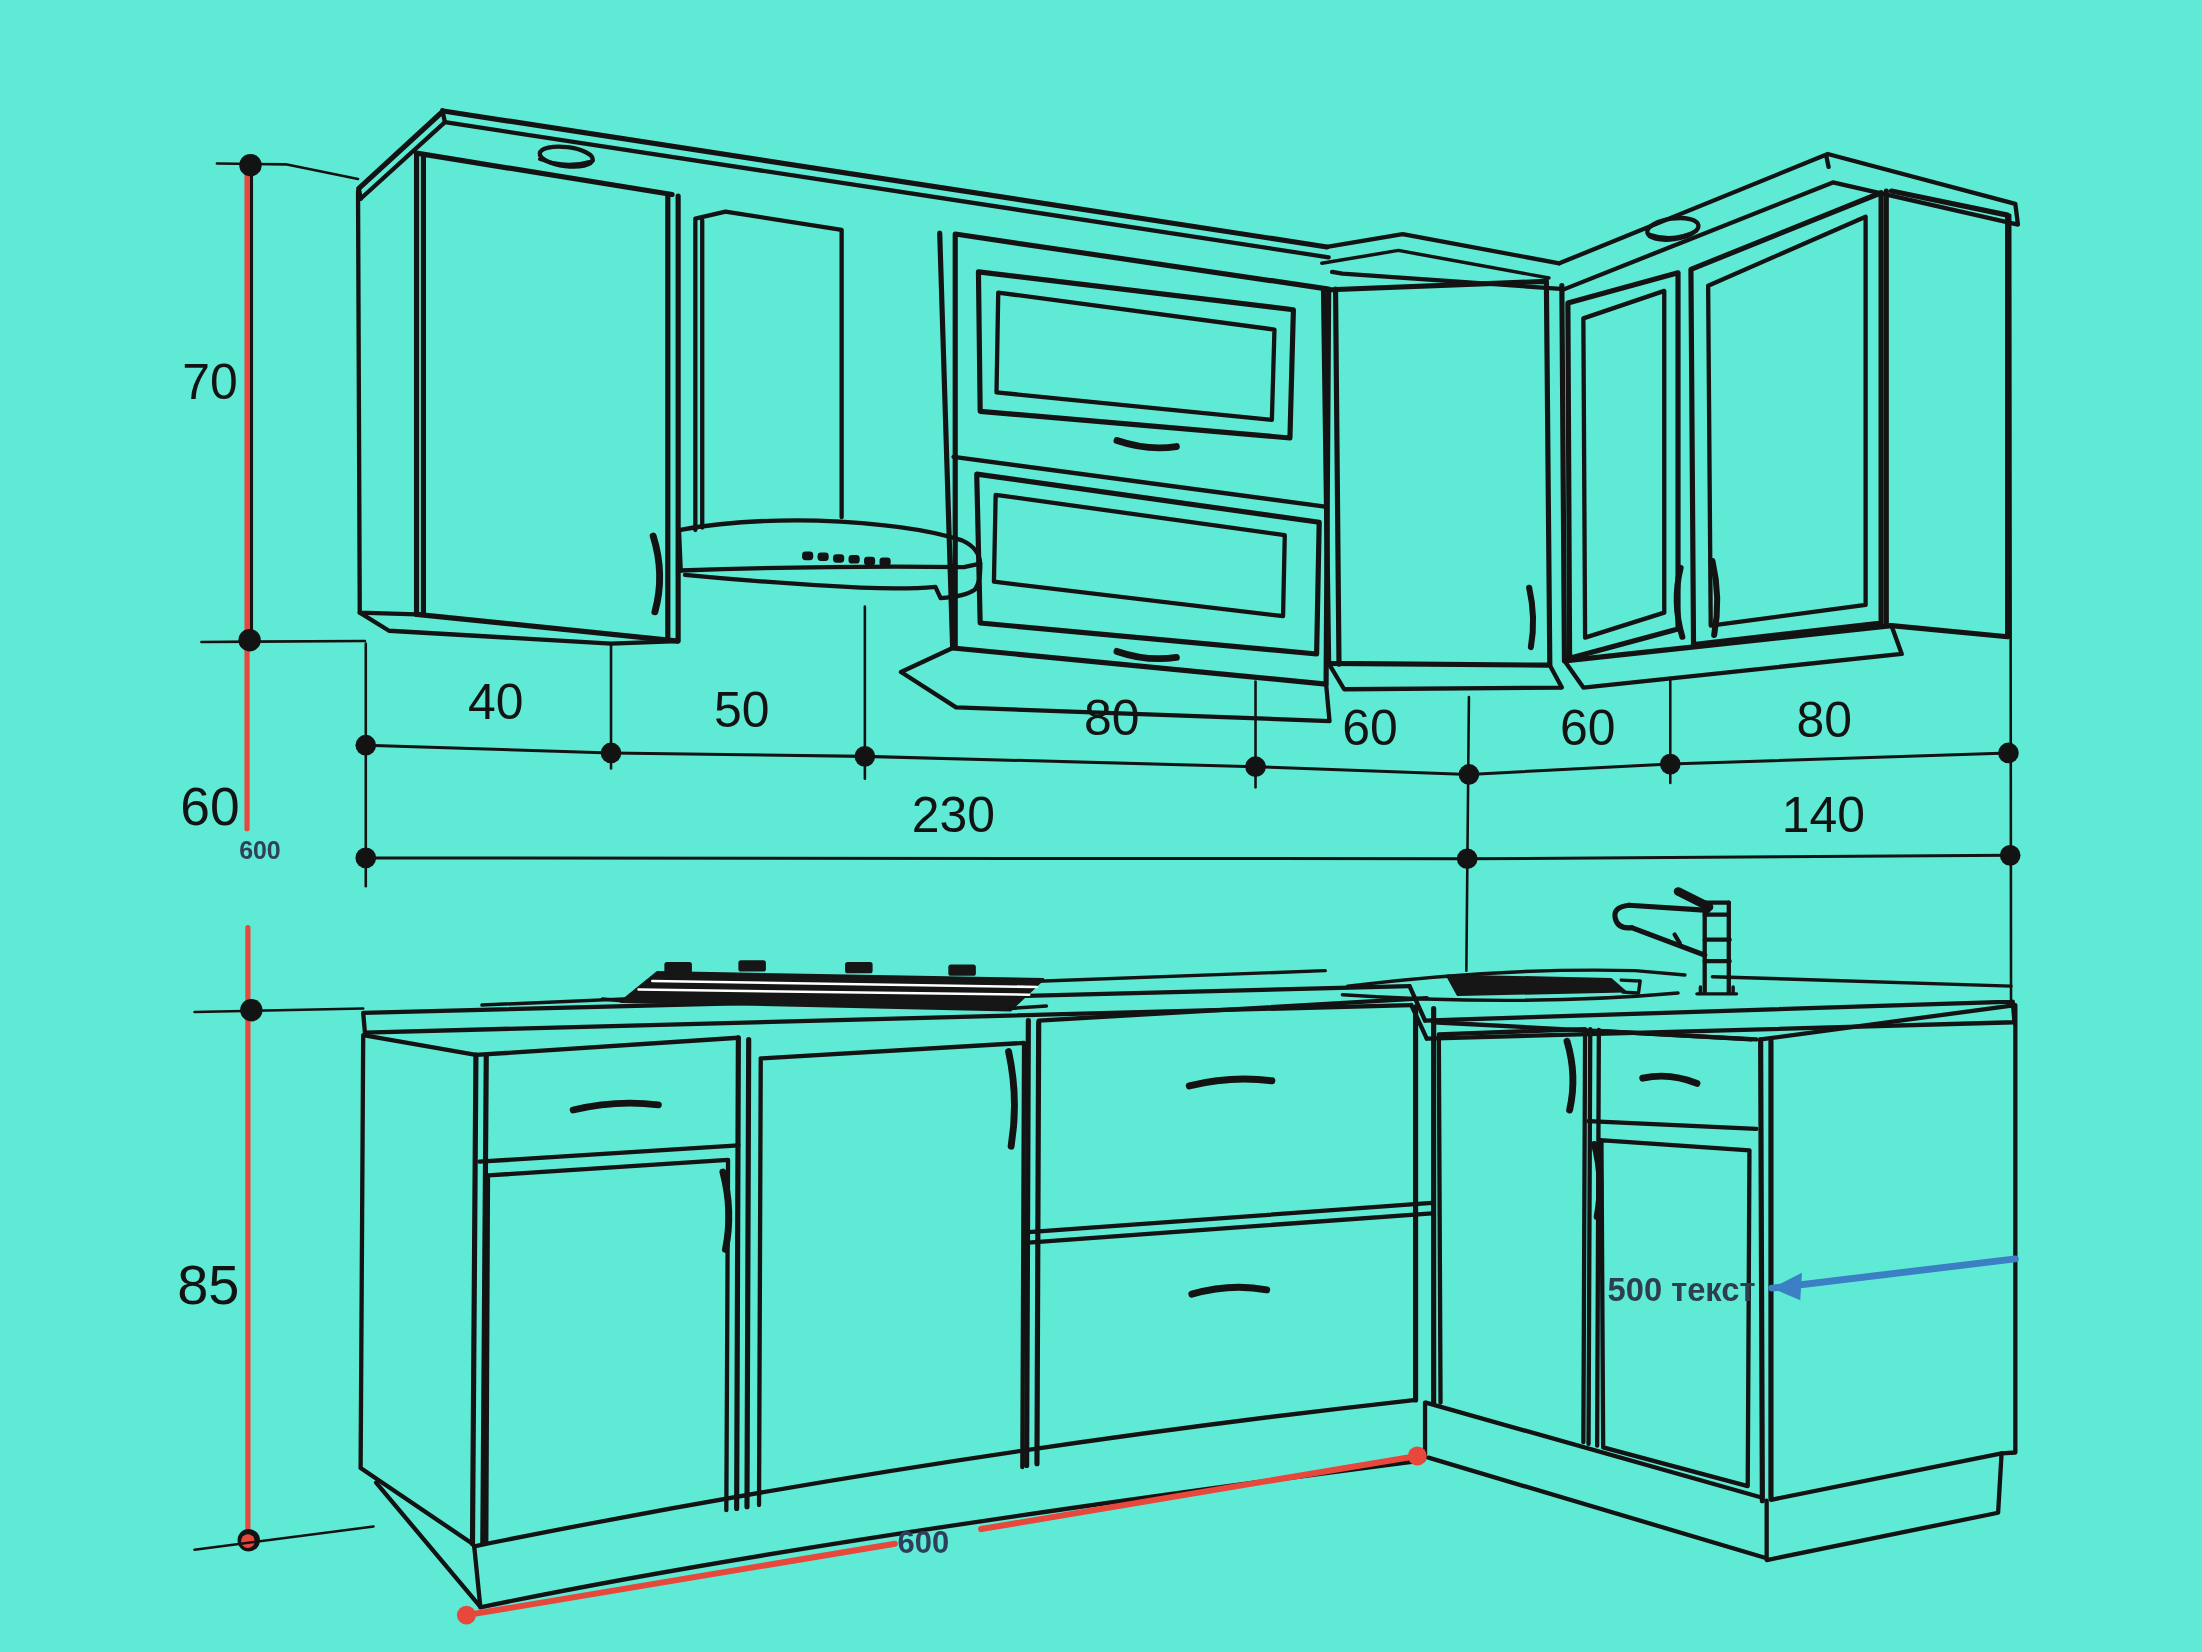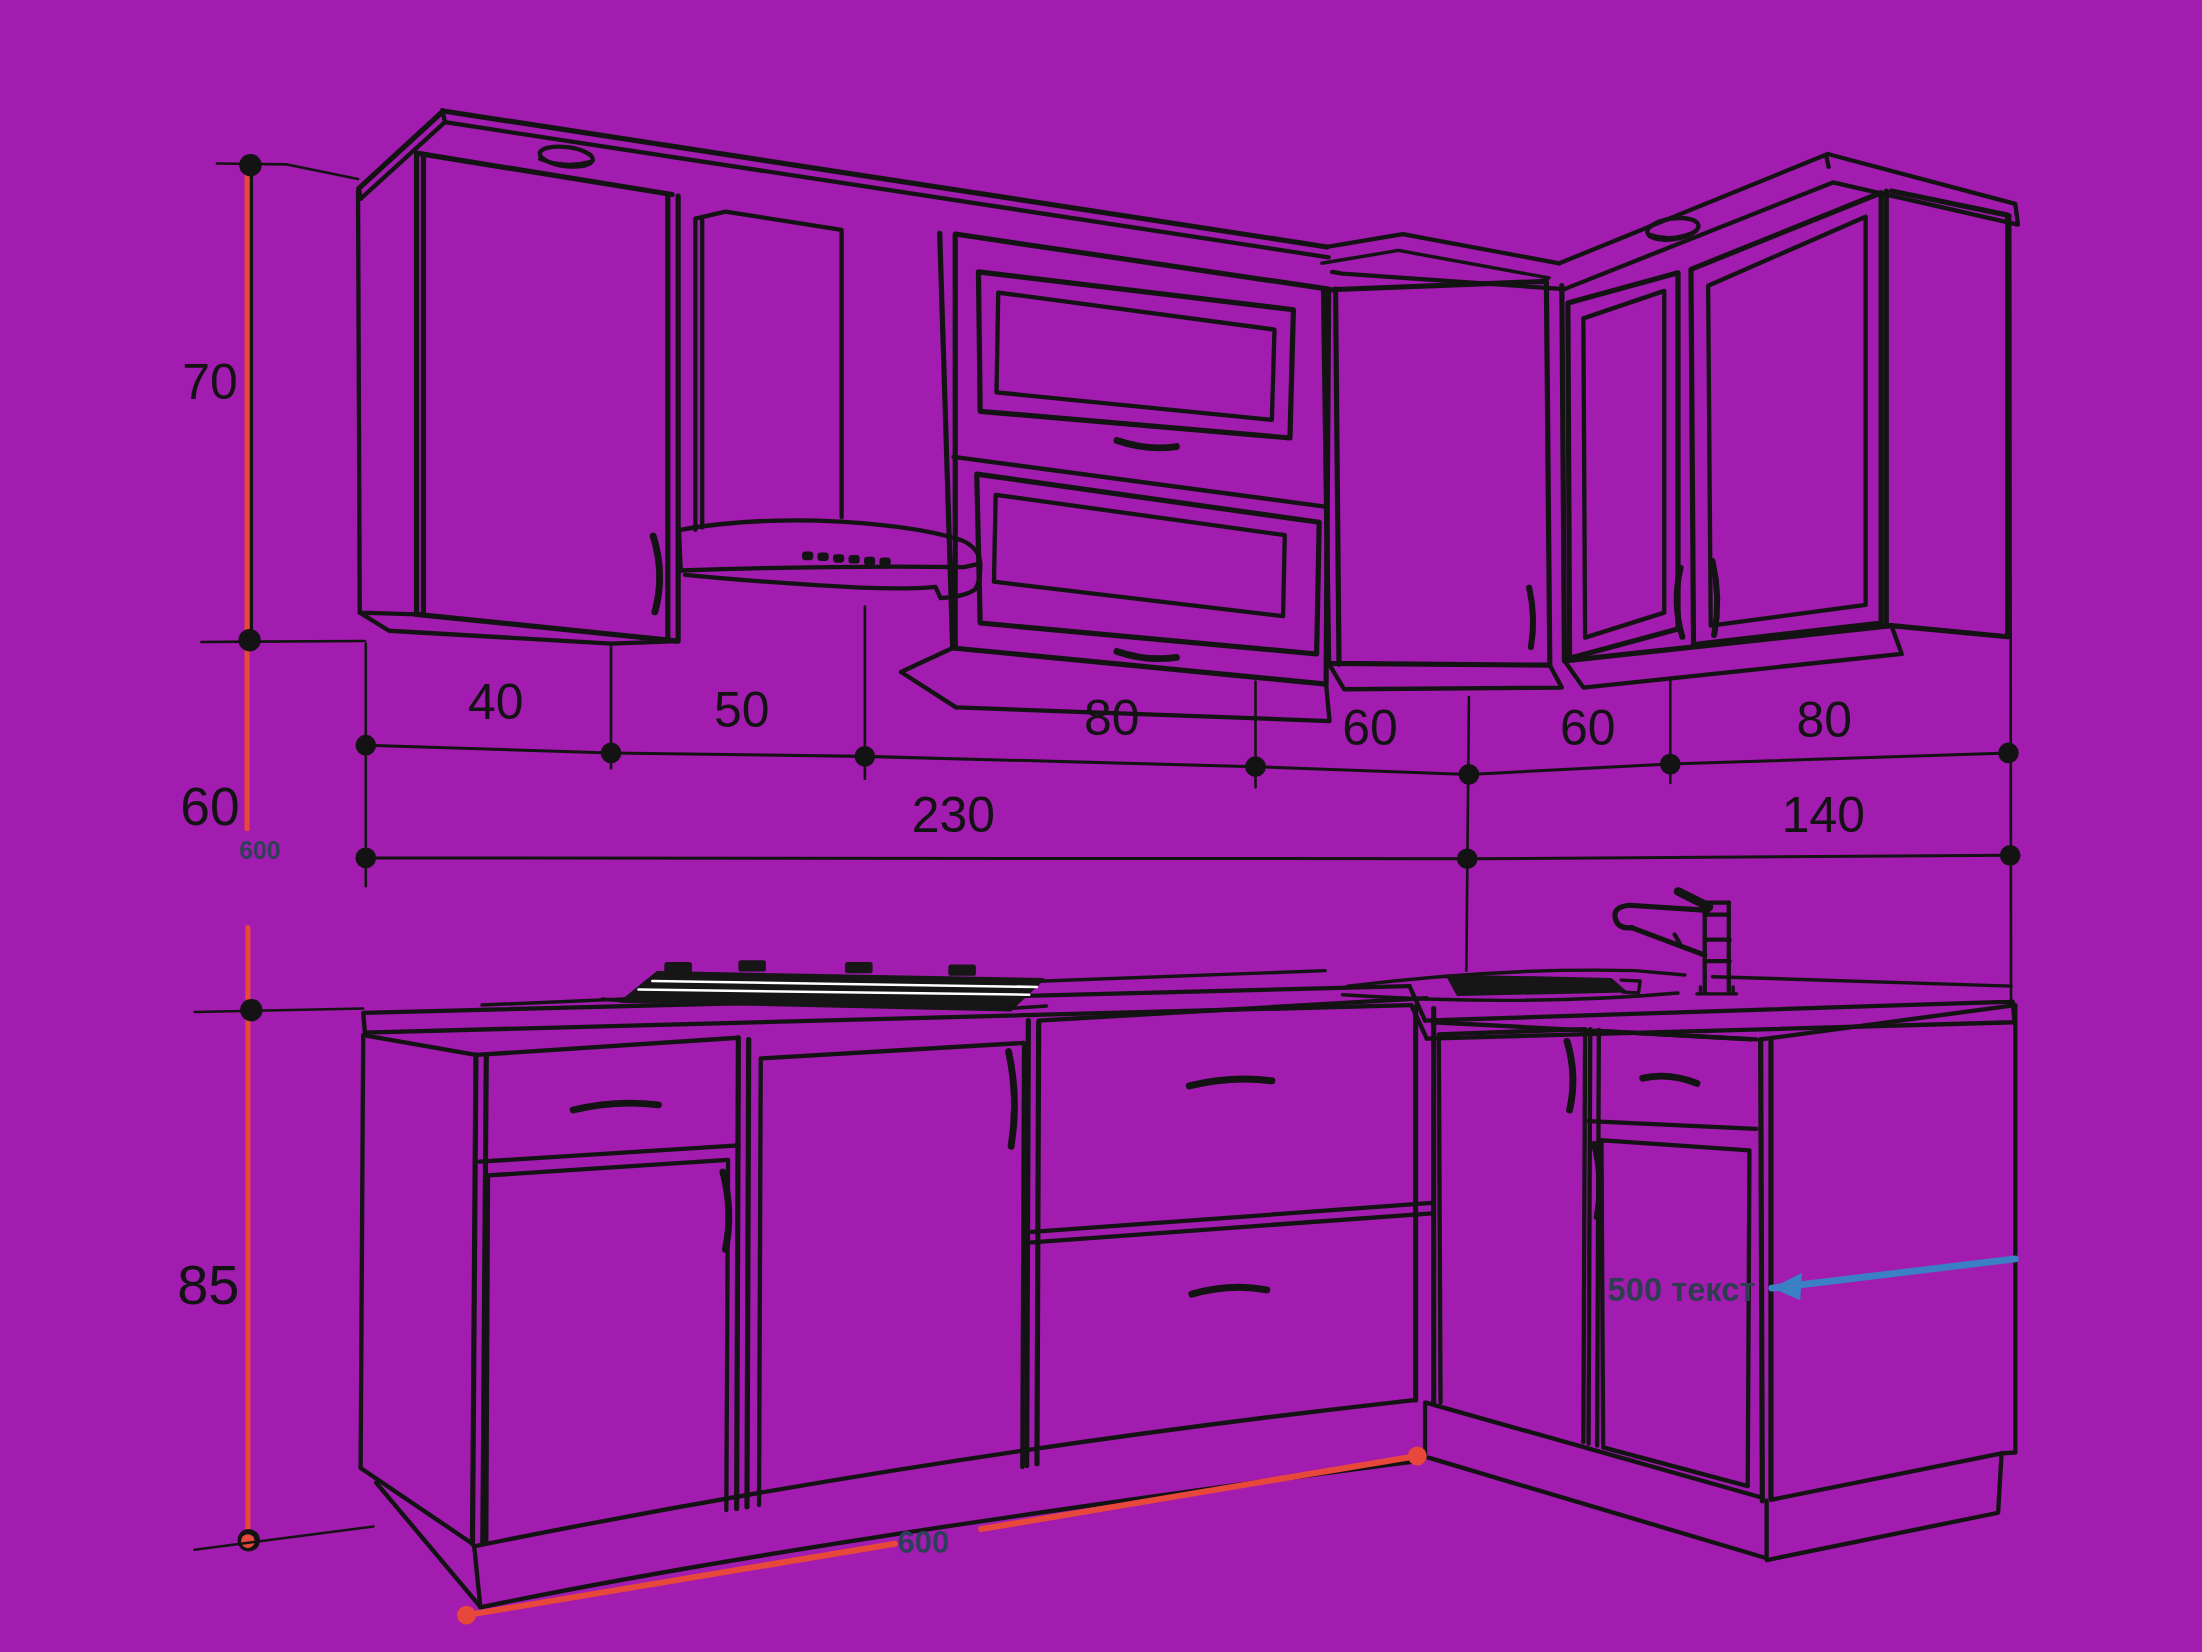--- a/index.html
+++ b/index.html
@@ -1,16 +1,16 @@
 <!DOCTYPE html>
 <html style="font-size:13.8px"><head>
 <meta charset="utf-8">
 <style>
   html,body{margin:0;padding:0;background:#ffffff;}
-  .wrap{width:2203px;height:1653px;background:#a21caf;position:relative;overflow:hidden;}
+  .wrap{width:2203px;height:1653px;background:#5eead4;position:relative;overflow:hidden;}
   svg{display:block;}
   text{font-family:"Liberation Sans",sans-serif;}
 </style>
 </head>
 <body>
 <div class="wrap">
 <svg width="2203" height="1653" viewBox="0 0 2560 1921" fill="none" stroke-linecap="round" stroke-linejoin="round">
 
 <g stroke="#131313" fill="none">
 

